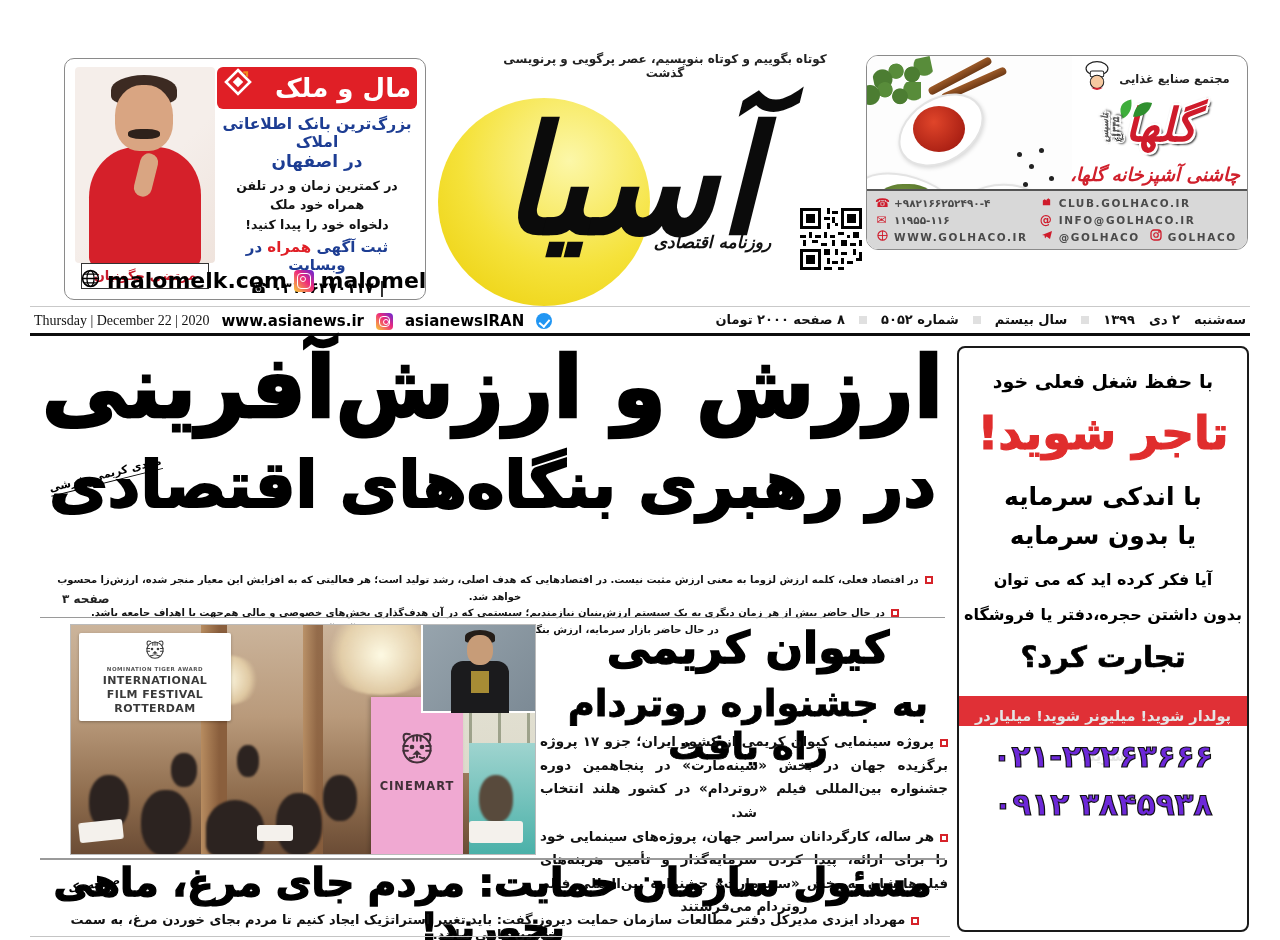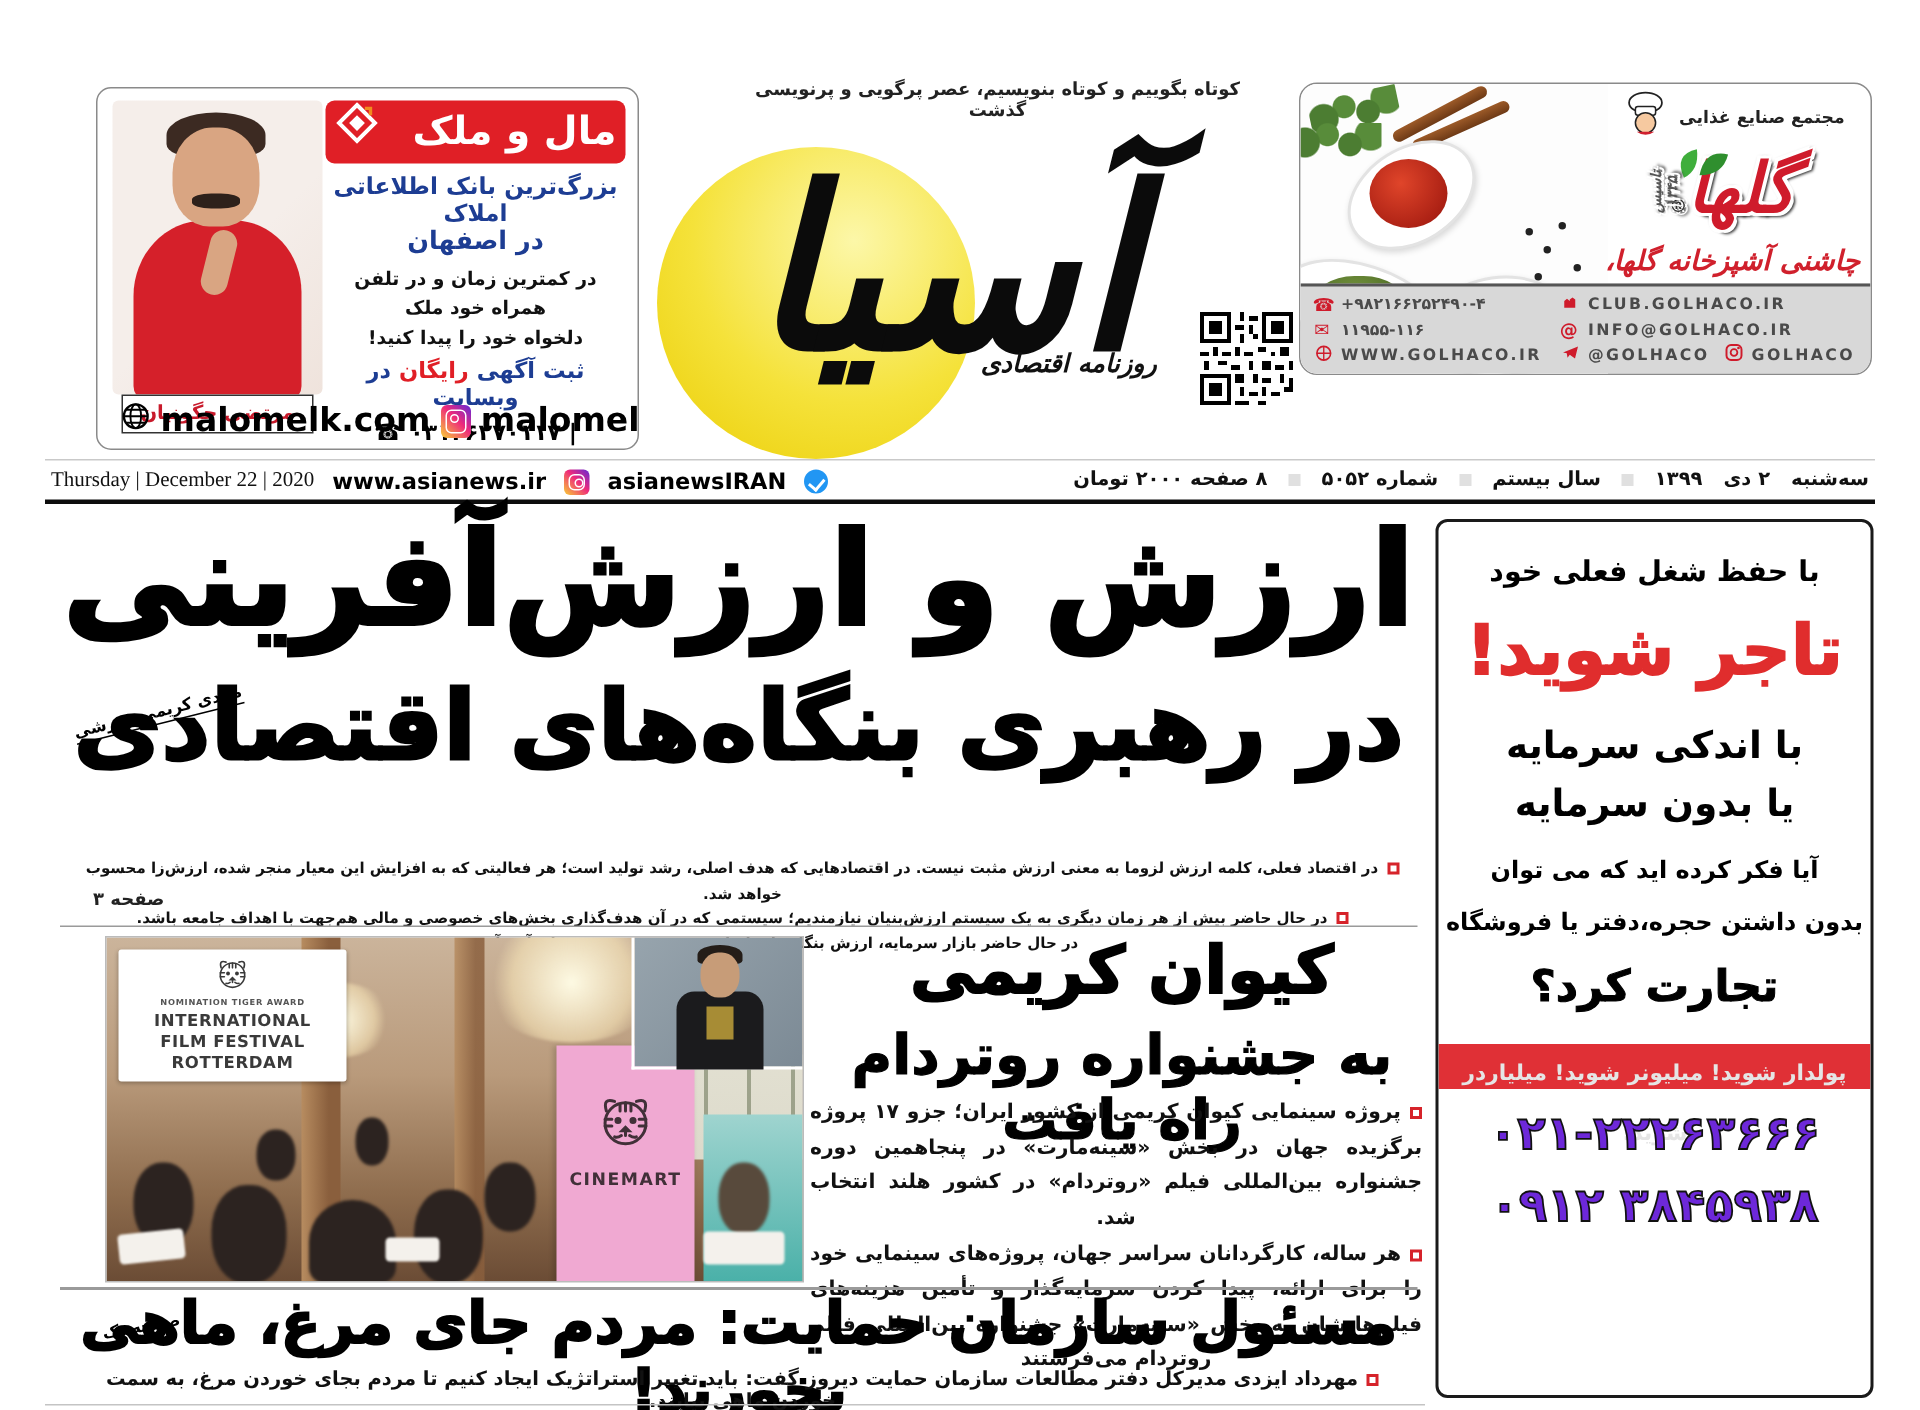--- a/index.html
+++ b/index.html
@@ -178,21 +178,21 @@
         </span>
       </div>
       <div class="mm-blue">بزرگ‌ترین بانک اطلاعاتی املاک</div>
       <div class="mm-blue2">در اصفهان</div>
       <div class="mm-body">
         <div>در کمترین زمان و در تلفن همراه خود ملک</div>
         <div>دلخواه خود را پیدا کنید!</div>
       </div>
       <div class="mm-cta">
         <span>ثبت آگهی</span>
-        <span class="hl">رایگان</span>
+        <span class="hl">همراه</span>
         <span>در وبسایت</span>
       </div>
       <div class="mm-phone ltr">
         <span>☎</span>
         <span>۰۳۱۳۶۲۷۰۱۱۷ | ۰۹۱۳۱۱۸۴۵۷۴</span>
       </div>
     </div>
     <div class="mm-web-row">
       <span>
         <svg width="19" height="19" viewBox="0 0 24 24">

